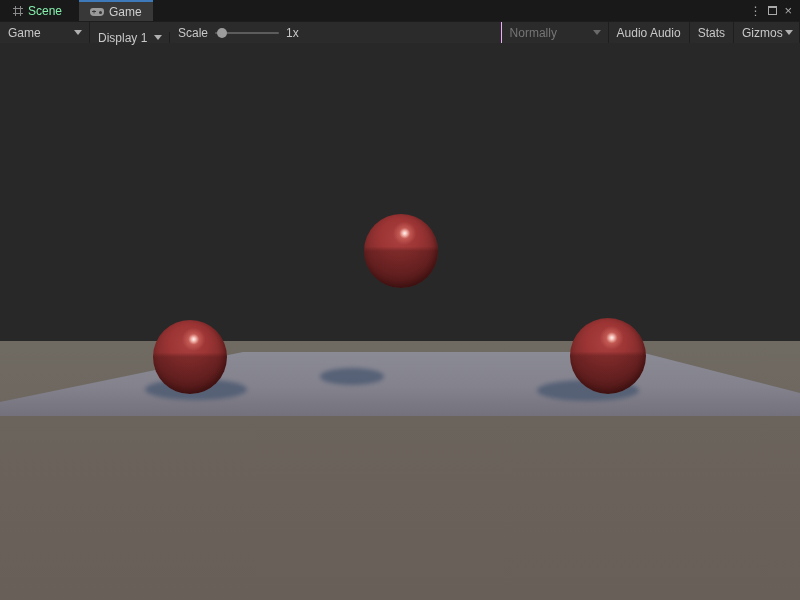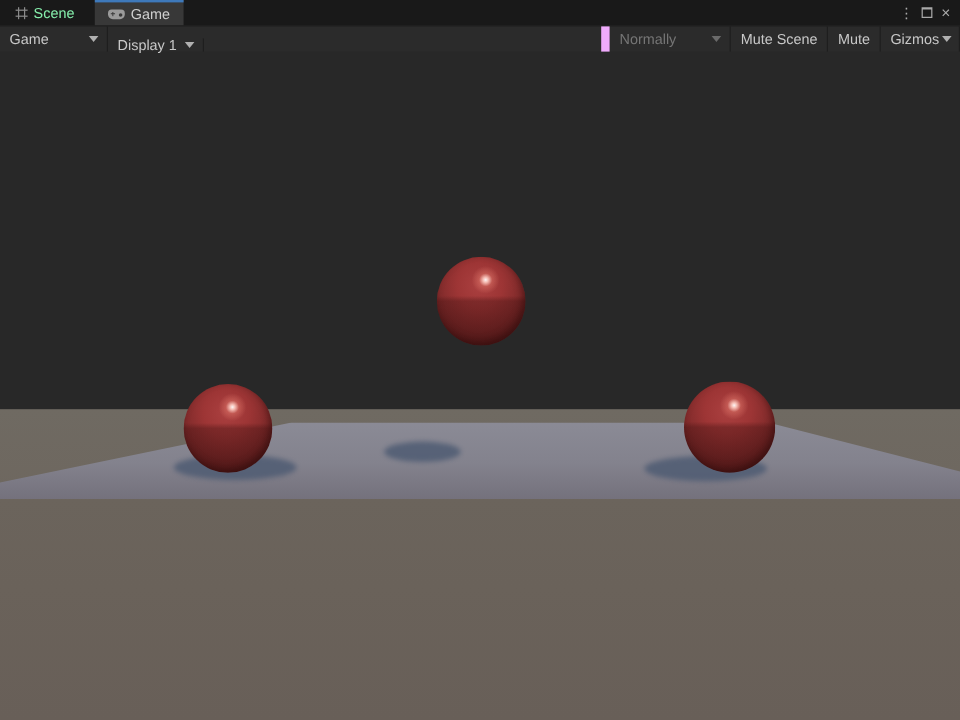--- a/index.html
+++ b/index.html
@@ -41,21 +41,21 @@
   .tb-game { width:90px; }
   .tb-display { width:80px;margin-top:10px; }
   .tb-aspect { width:156px; }
   .tb-scale { gap:7px; border-right:none; padding-left:8px; }
   .track { position:relative; width:64px; height:2px; background:#5c5c5c; border-radius:1px; }
   .knob { position:absolute; left:2px; top:-4px; width:10px; height:10px; border-radius:50%;
           background:#9c9c9c; cursor:default; }
   .tb-flexspace { flex:1; border-right:none; }
   .tb.disabled { color:#757575; }
   .tb.disabled .dd-arrow { border-top-color:#6a6a6a; }
-  .tb-playmode { width:108px; border-left:7px solid #f0abfc; }
+  .tb-playmode { width:108px; border-left:1px solid #f0abfc; }
   .tb-gizmos  { width:66px;align-items:center; }
 
   
   .viewport { position:relative; width:800px; height:557px; overflow:hidden; cursor:default; }
   .sky { position:absolute; left:0; top:0; width:800px; height:302px;
     background:linear-gradient(to bottom,
       #5c77a6 0%, #6largest 0%, #6e87b2 34%, #93a9c4 62%, #c6d9df 84%,
       #e9f5f4 92%, #b9b6ab 97%, #6f6a62 100%); }
   .mid-ground { position:absolute; left:0; top:298px; width:800px; height:76px;
     background:linear-gradient(to bottom, #6f6a62 0%, #6e675f 100%); }
@@ -103,30 +103,37 @@
 
 <div class="toolbar">
   <div class="tb dropdown tb-game">
     <span class="lbl">Game</span>
     <span class="dd-arrow"></span>
   </div>
   <div class="tb dropdown tb-display">
     <span class="lbl">Display 1</span>
     <span class="dd-arrow"></span>
   </div>
+  <div class="tb tb-scale">
+    <span>Scale</span>
+    <span class="track">
+      <span class="knob"></span>
+    </span>
+    <span>1x</span>
+  </div>
   <div class="tb tb-flexspace"></div>
   <div class="tb dropdown disabled tb-playmode">
     <span class="lbl">Normally</span>
     <span class="dd-arrow"></span>
   </div>
   <div class="tb">
-    <span class="lbl">Mute Scene</span>
+    <span class="lbl">Audio Audio</span>
   </div>
   <div class="tb">
-    <span class="lbl">Mute</span>
+    <span class="lbl">Stats</span>
   </div>
   <div class="tb dropdown tb-gizmos">
     <span class="lbl">Gizmos</span>
     <span class="dd-arrow"></span>
   </div>
 </div>
 
 <div class="viewport">
   <div class="sky"></div>
   <div class="mid-ground"></div>

